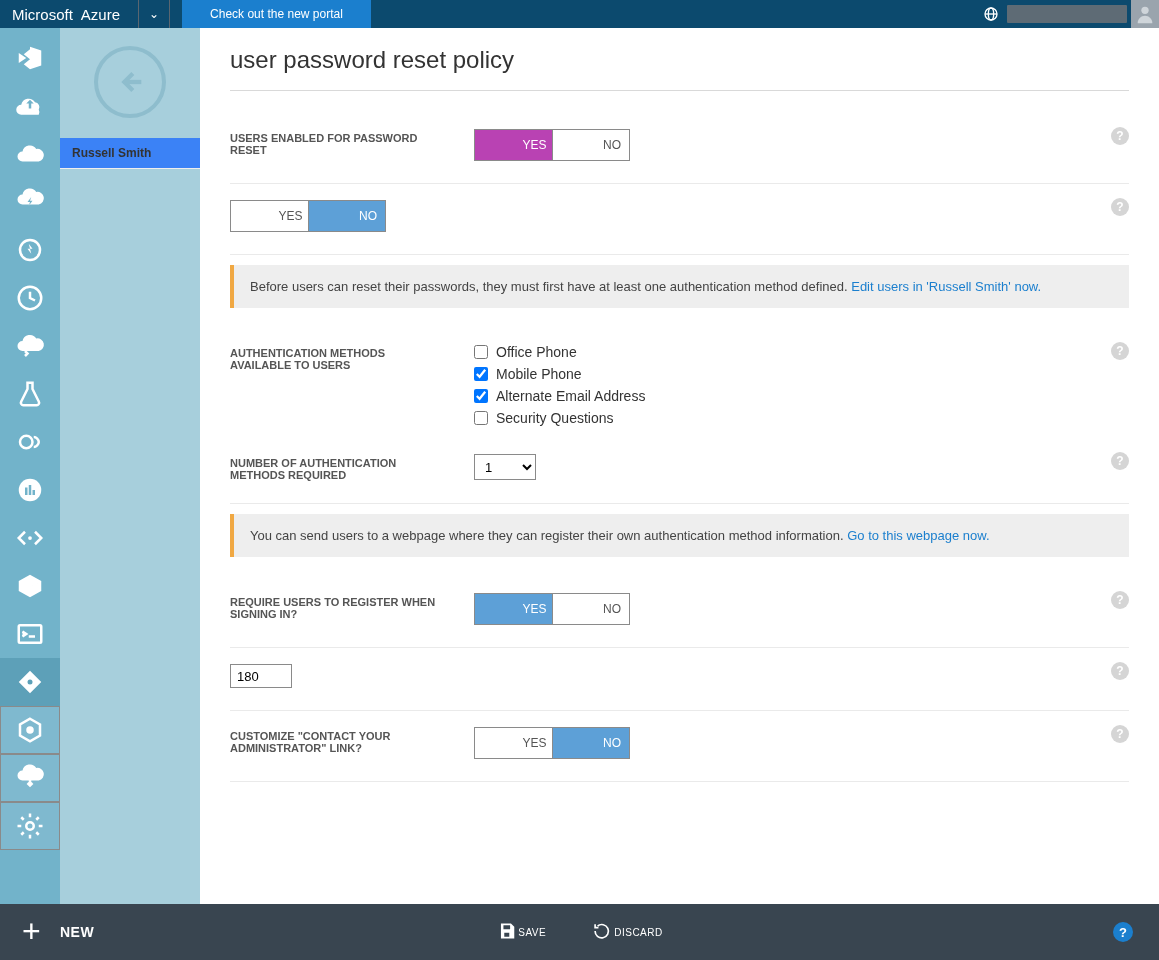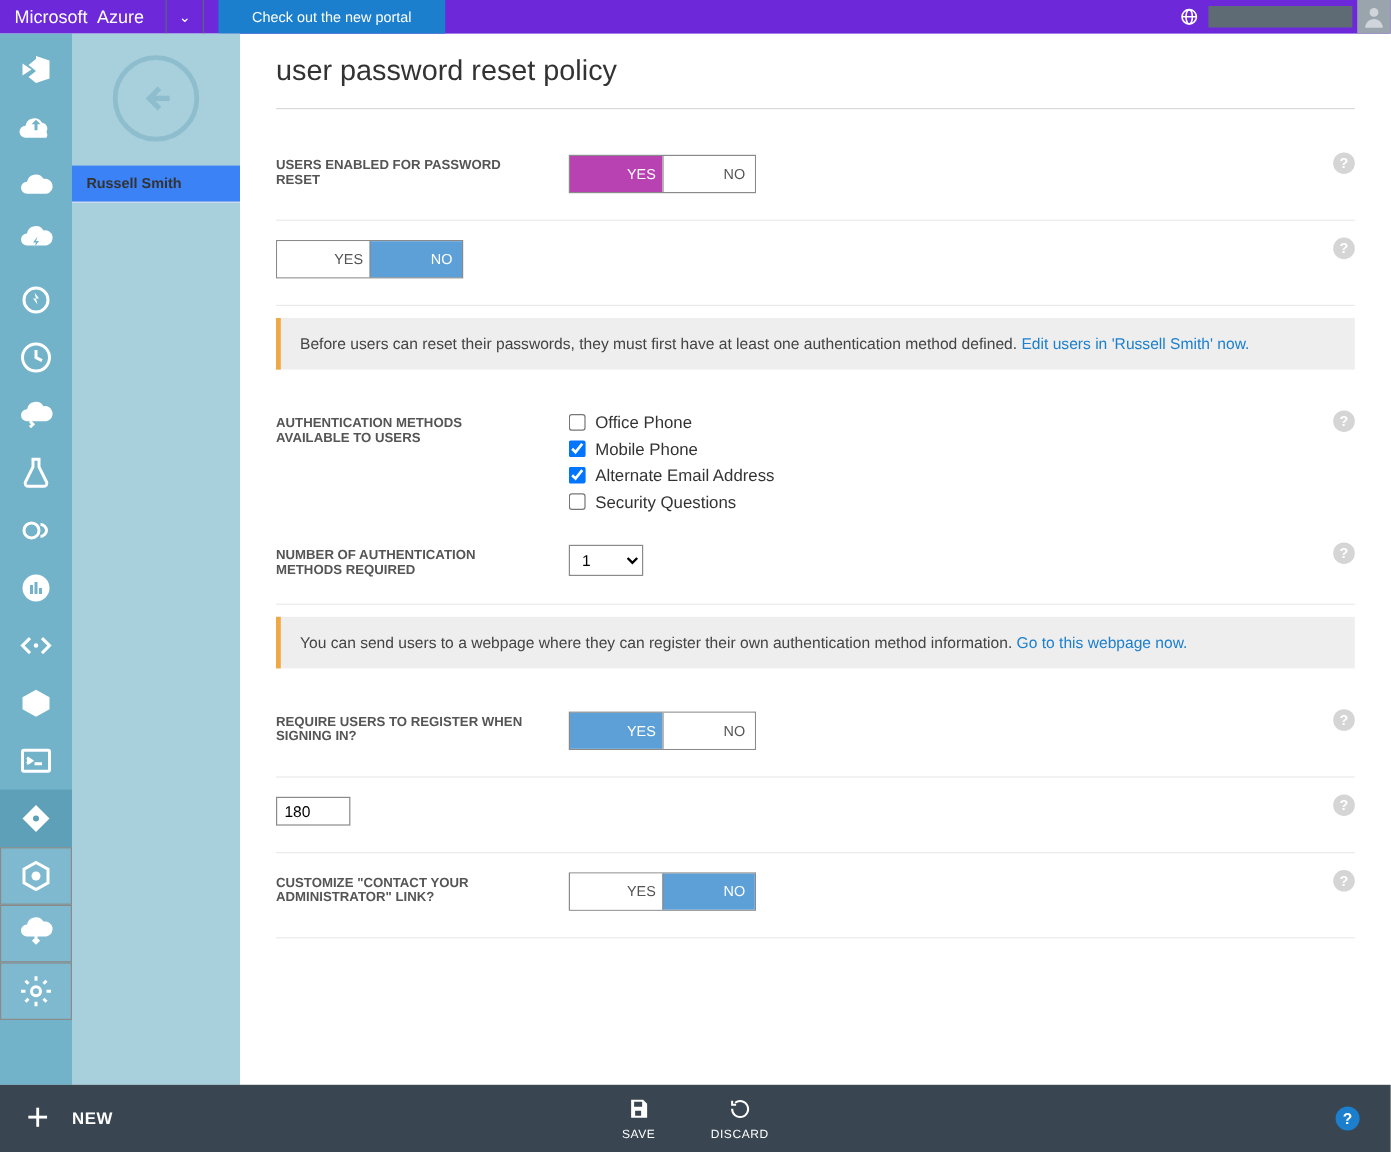--- a/index.html
+++ b/index.html
@@ -8,21 +8,21 @@
     font-family: "Segoe UI", Arial, sans-serif;
     font-size: 13px;
     color: #333;
     background: #fff;
     overflow: hidden;
   }
 
   
   .topbar {
     height: 28px;
-    background: #6d28d9;
+    background: #0c4a6e;
     color: #fff;
     display: flex;
     align-items: stretch;
   }
   .brand {
     display: flex;
     align-items: center;
     gap: 8px;
     padding: 0 12px;
     font-size: 15px;
@@ -218,21 +218,21 @@
   }
   .bb-new .plus {
     width: 28px; height: 28px; font-size: 32px; line-height: 26px;
   }
   .bb-new .txt { font-size: 14px; font-weight: 600; letter-spacing: 0.5px; }
   .bb-center {
     position: absolute; left: 50%; transform: translateX(-50%);
     display: flex; gap: 46px;
   }
   .bb-btn {
-    display:flex; flex-direction:column; align-items:center; gap:2px;
+    display:flex; flex-direction:row; align-items:center; gap:2px;
     cursor:pointer; font-size:10px; letter-spacing:0.5px;
   }
   .bb-btn .ico { font-size:20px; line-height:20px; }
   .bb-help {
     position:absolute; right: 26px;
     width: 20px; height:20px; border-radius:50%;
     background:#1b7fce; display:flex;align-items:center;justify-content:center;
     font-weight:700; font-size:13px; cursor:pointer;
   }
 </style>

